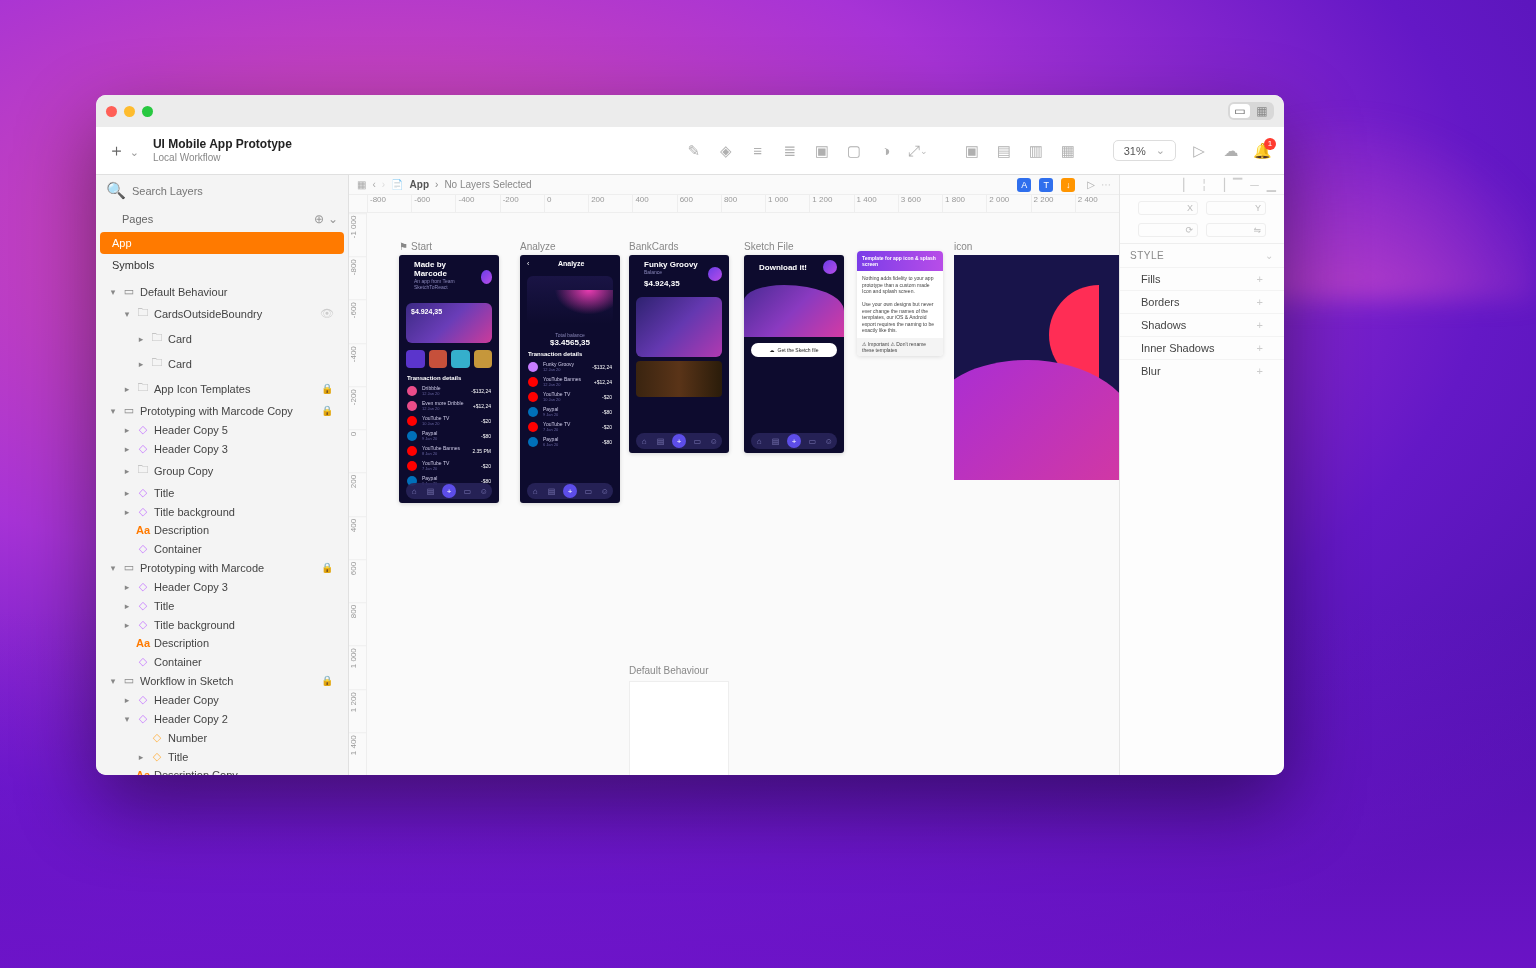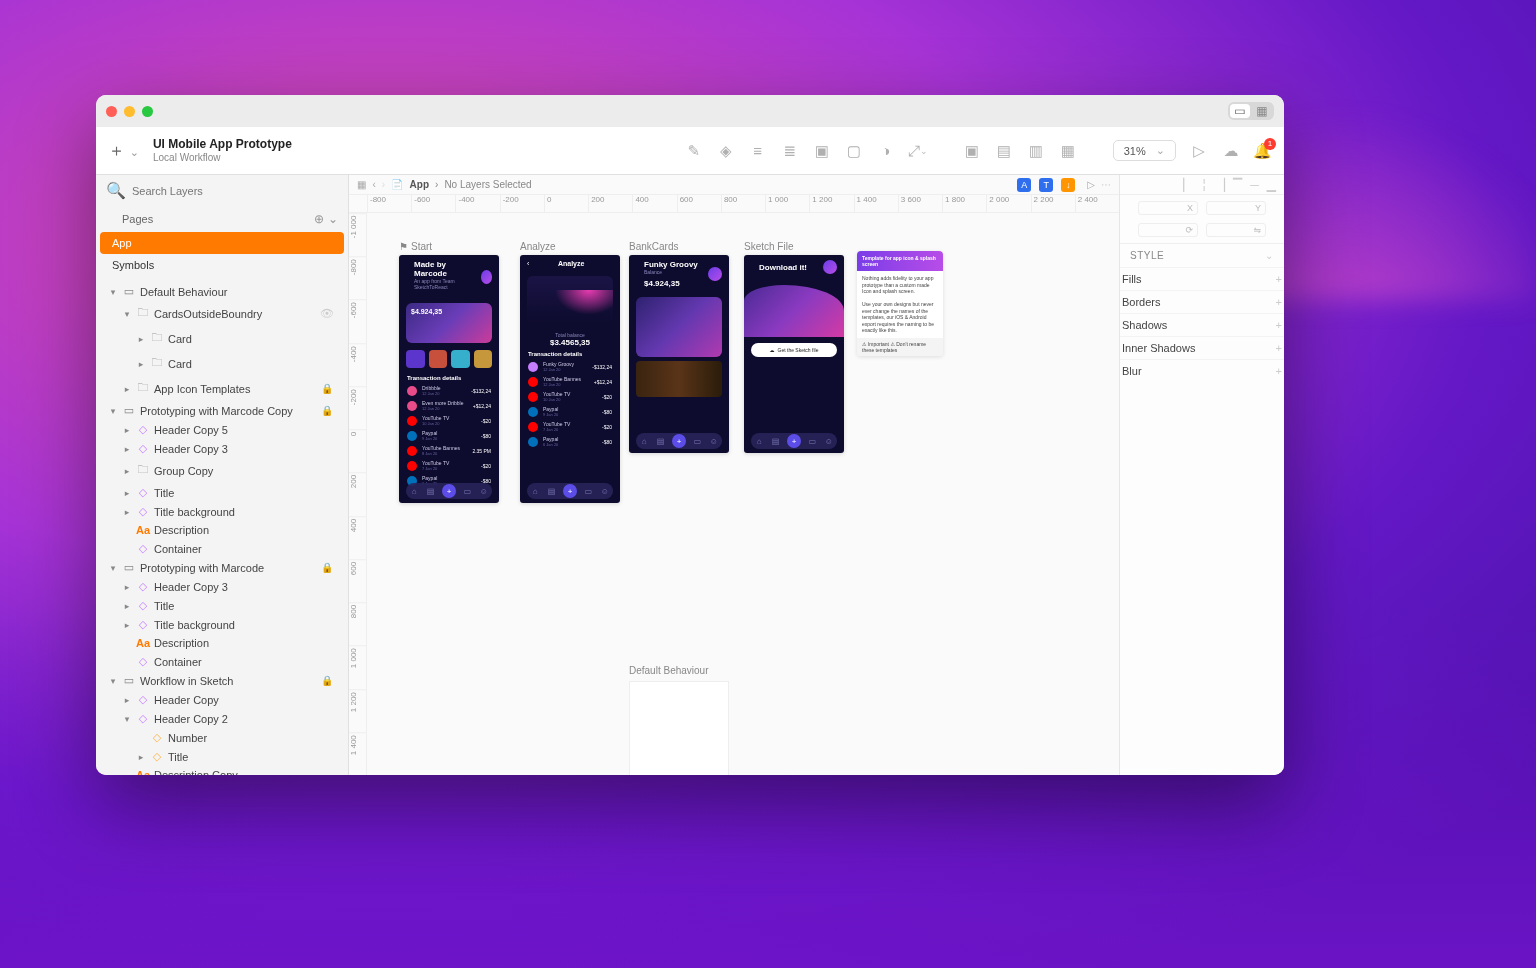--- a/index.html
+++ b/index.html
@@ -102,21 +102,21 @@
 .ic-semi { position:absolute; top:30px; right:-30px; width:100px; height:100px; border-radius:50%; background:#ff2d55; clip-path: inset(0 50% 0 0);}
 .ic-wave { position:absolute; bottom:-20px; left:-20px; right:-20px; height:140px; background:linear-gradient(135deg,#a82dd6,#d6399e); border-radius:50% 60% 0 0 / 40% 60% 0 0;}
 
 .inspector { width: 165px; background: #fdfdfd; border-left: 1px solid #e6e6e6; font-size: 11px; color:#666;}
 .insp-top { height: 20px; border-bottom: 1px solid #eee; display:flex; align-items:center; justify-content:flex-end; padding:0 8px; gap:8px; color:#ccc; font-size:12px;}
 .insp-geo { padding: 6px 10px; display:flex; gap:8px; flex-wrap:wrap; justify-content:center;}
 .insp-geo div { width:60px; height:14px; border:1px solid #eee; border-radius:3px; font-size:9px; color:#bbb; display:flex; align-items:center; justify-content:flex-end; padding:0 4px;}
 .insp-sec-hd { padding: 6px 10px; font-size: 10px; letter-spacing:.5px; color:#888; border-top:1px solid #eee; display:flex;}
 .insp-sec-hd.caps { text-transform:uppercase; }
 .insp-sec-hd .sp{flex:1;} .insp-sec-hd .pl{color:#ccc;}
-.insp-row { padding: 5px 2px; font-size:11px; color:#444; display:flex; border-top:1px solid #f3f3f3;gap:20px;}
+.insp-row { padding: 5px 21px; font-size:11px; color:#444; display:flex; border-top:1px solid #f3f3f3;gap:20px;}
 .insp-row .sp{flex:1;} .insp-row .pl{color:#ccc;}
 
 .ab-lbl-below { position:absolute; font-size:10px; color:#888; }
 
 </style>
 </head>
 <body>
 
 <div class="wave1"></div>
 <div class="wave2"></div>
@@ -562,20 +562,27 @@
         </div>
 
         <div class="artb" style="left:508px; top:38px;">
           <div class="note">
             <div class="nh">Template for app icon &amp; splash screen</div>
             <div class="nb"><span>Nothing adds fidelity to your app prototype than a custom made Icon and splash screen.</span><br><br><span>Use your own designs but never ever change the names of the templates, our iOS &amp; Android export requires the naming to be exactly like this.</span></div>
             <div class="nf">⚠ Important ⚠  Don't rename these templates</div>
           </div>
         </div>
 
+        <div class="artb" id="ab-icon" style="left: 605px; top: 28px;">
+          <div class="lbl">icon</div>
+          <div class="iconcard">
+              <div class="ic-semi"></div>
+              <div class="ic-wave"></div>
+            </div>
+        </div>
 
         <div class="ab-lbl-below" style="left:280px; top:452px;">Default Behaviour</div>
         <div style="position:absolute; left:280px; top:468px; width:100px; height:160px; background:#fff; border:1px solid #eee;"></div>
       </div>
     </div>
 
     <div class="inspector">
       <div class="insp-top">
         <span>▏</span>
         <span>╎</span>

